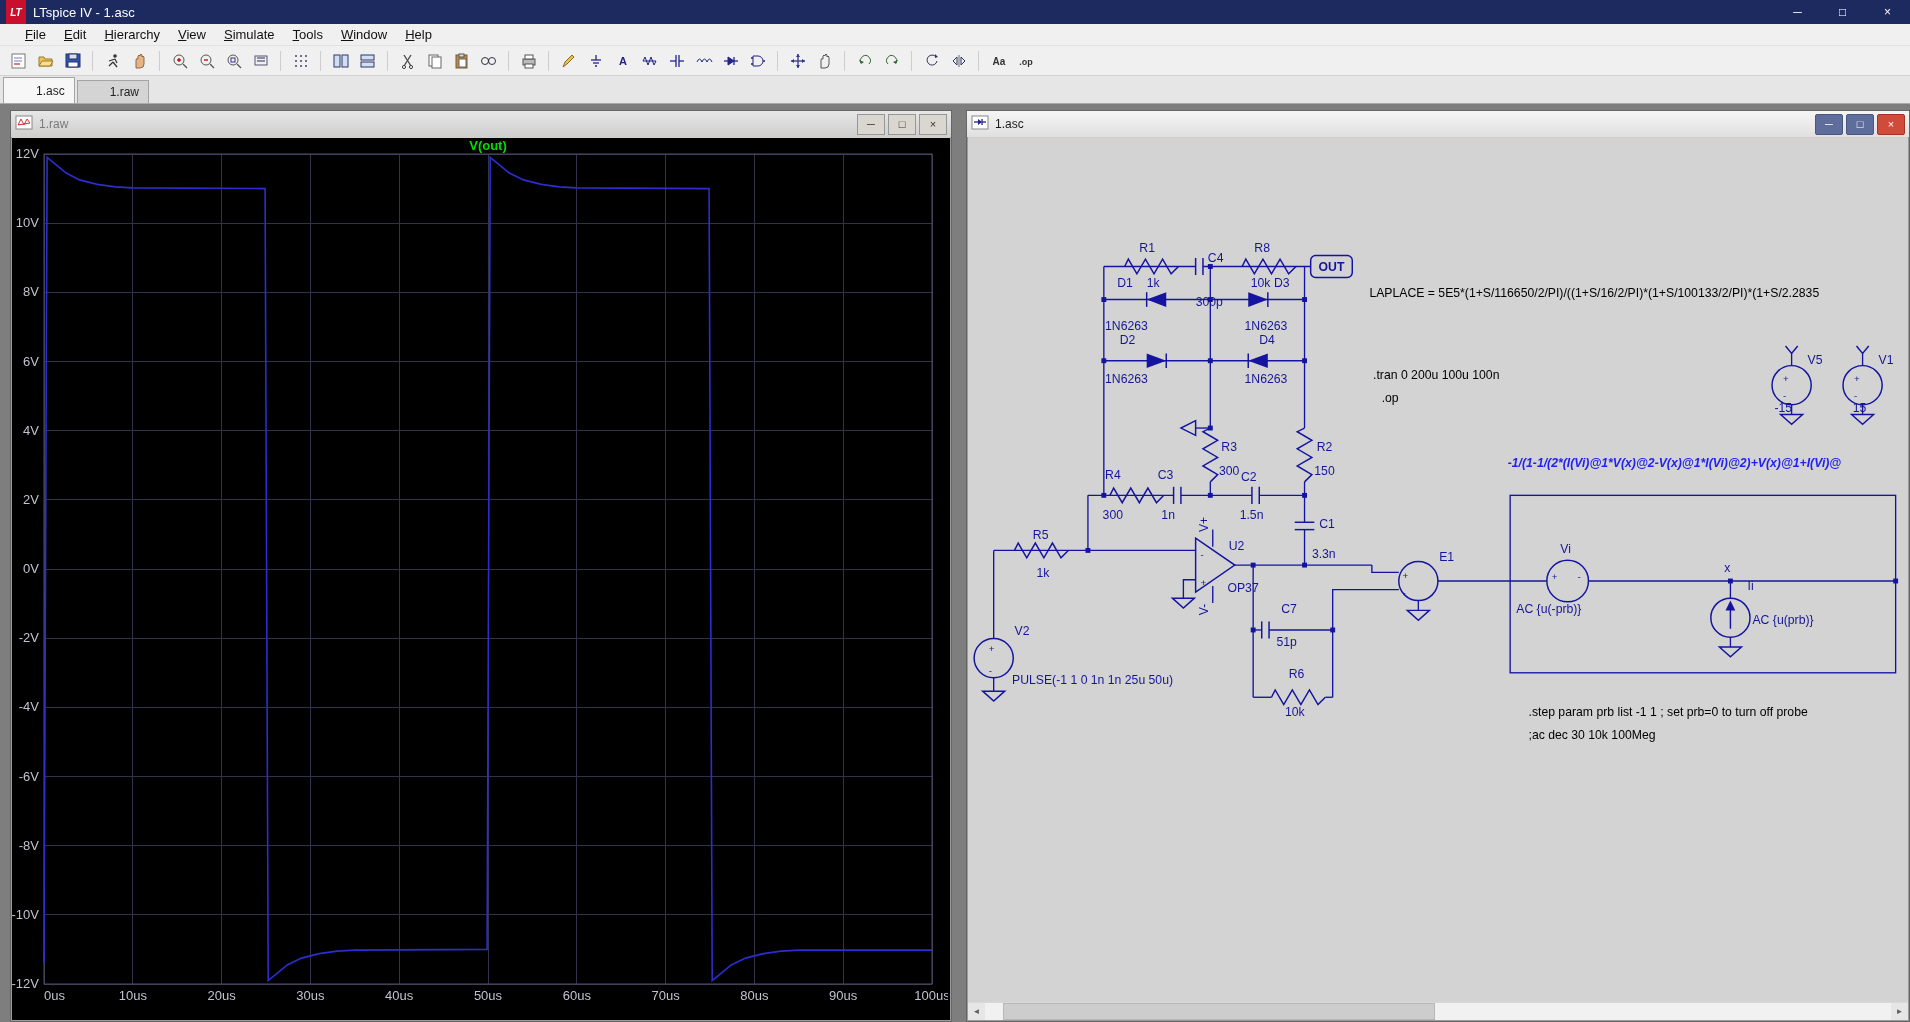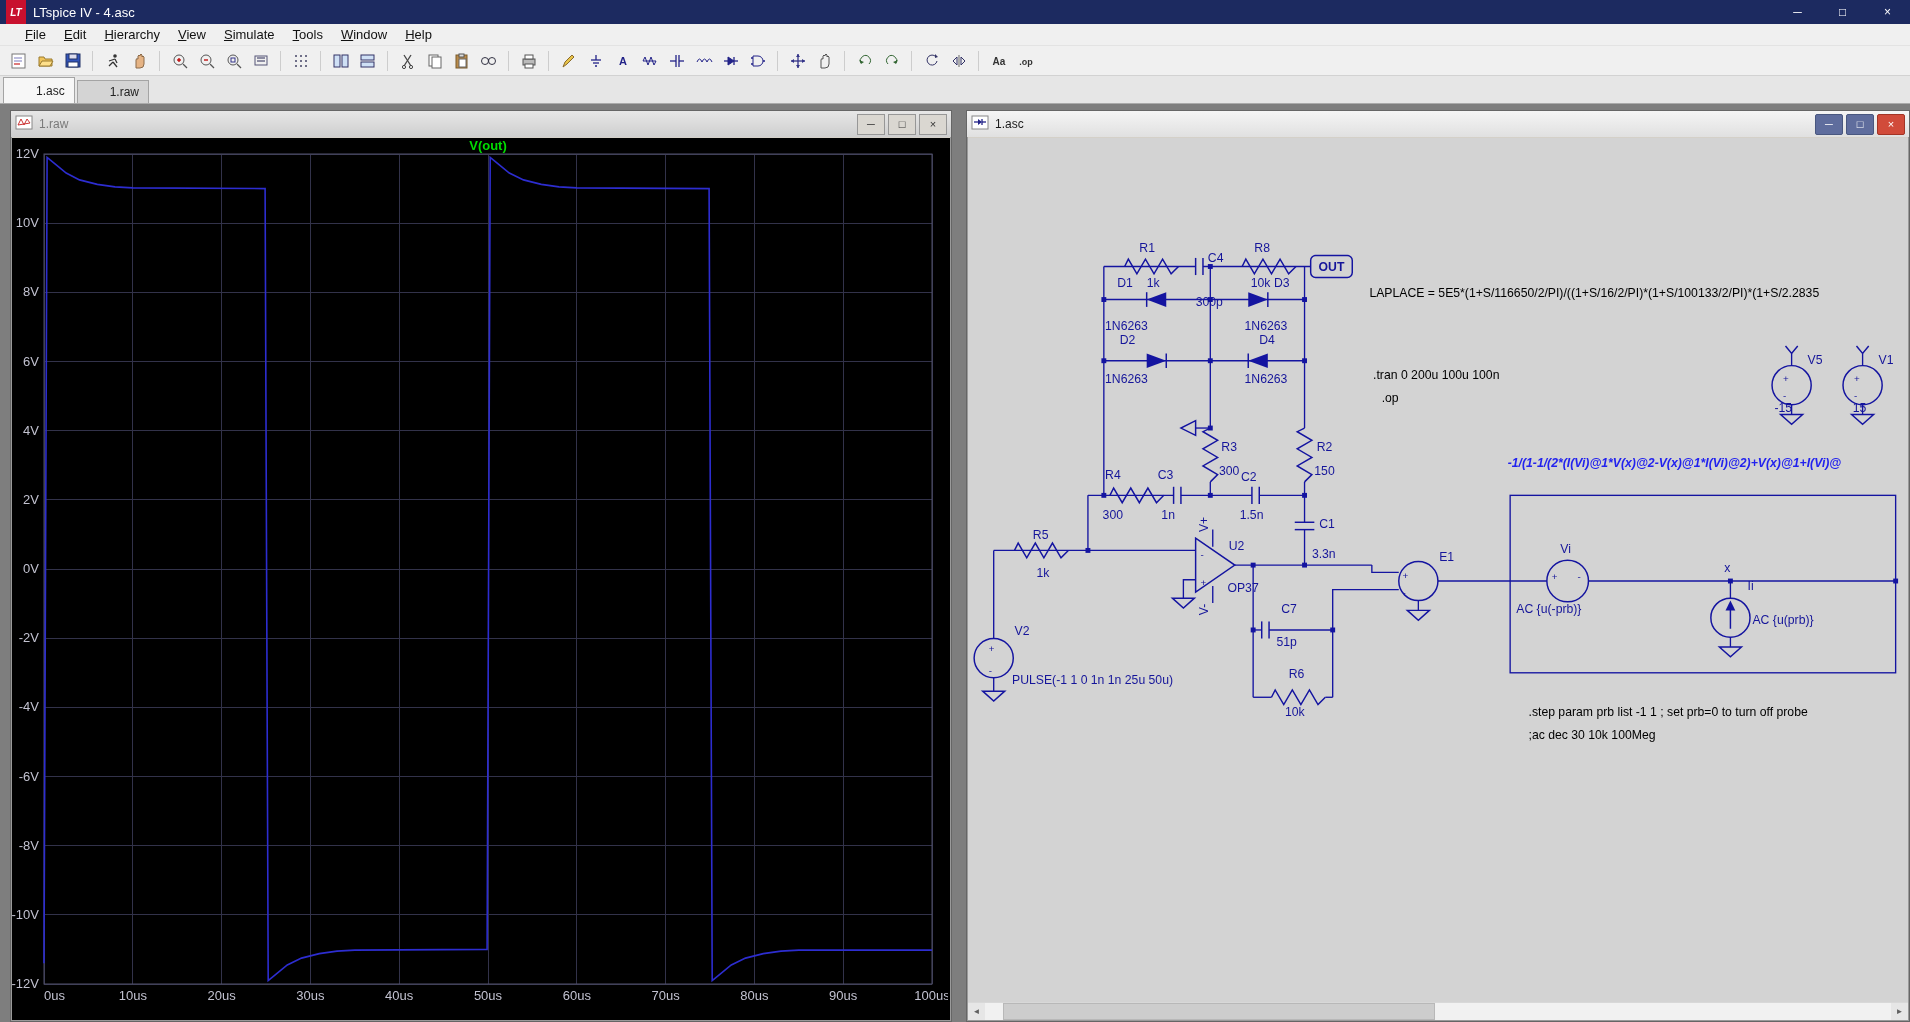--- a/index.html
+++ b/index.html
@@ -69,21 +69,21 @@
   .dot{fill:#1414a0;}
   .pm{fill:#15159a;font-size:8px;font-family:"Liberation Sans",sans-serif;}
 </style>
 </head>
 <body>
 
 <div class="screen">
 
   <div class="titlebar">
     <div class="logo">LT</div>
-    <span>LTspice IV - 4.asc</span>
+    <span>LTspice IV - 1.asc</span>
     <div class="win-controls">
       <div class="win-btn">─</div>
       <div class="win-btn">□</div>
       <div class="win-btn">×</div>
     </div>
   </div>
 
   <div class="menubar" id="menubar">
       <span class="menu-item"><u>F</u>ile</span>
       <span class="menu-item"><u>E</u>dit</span>

